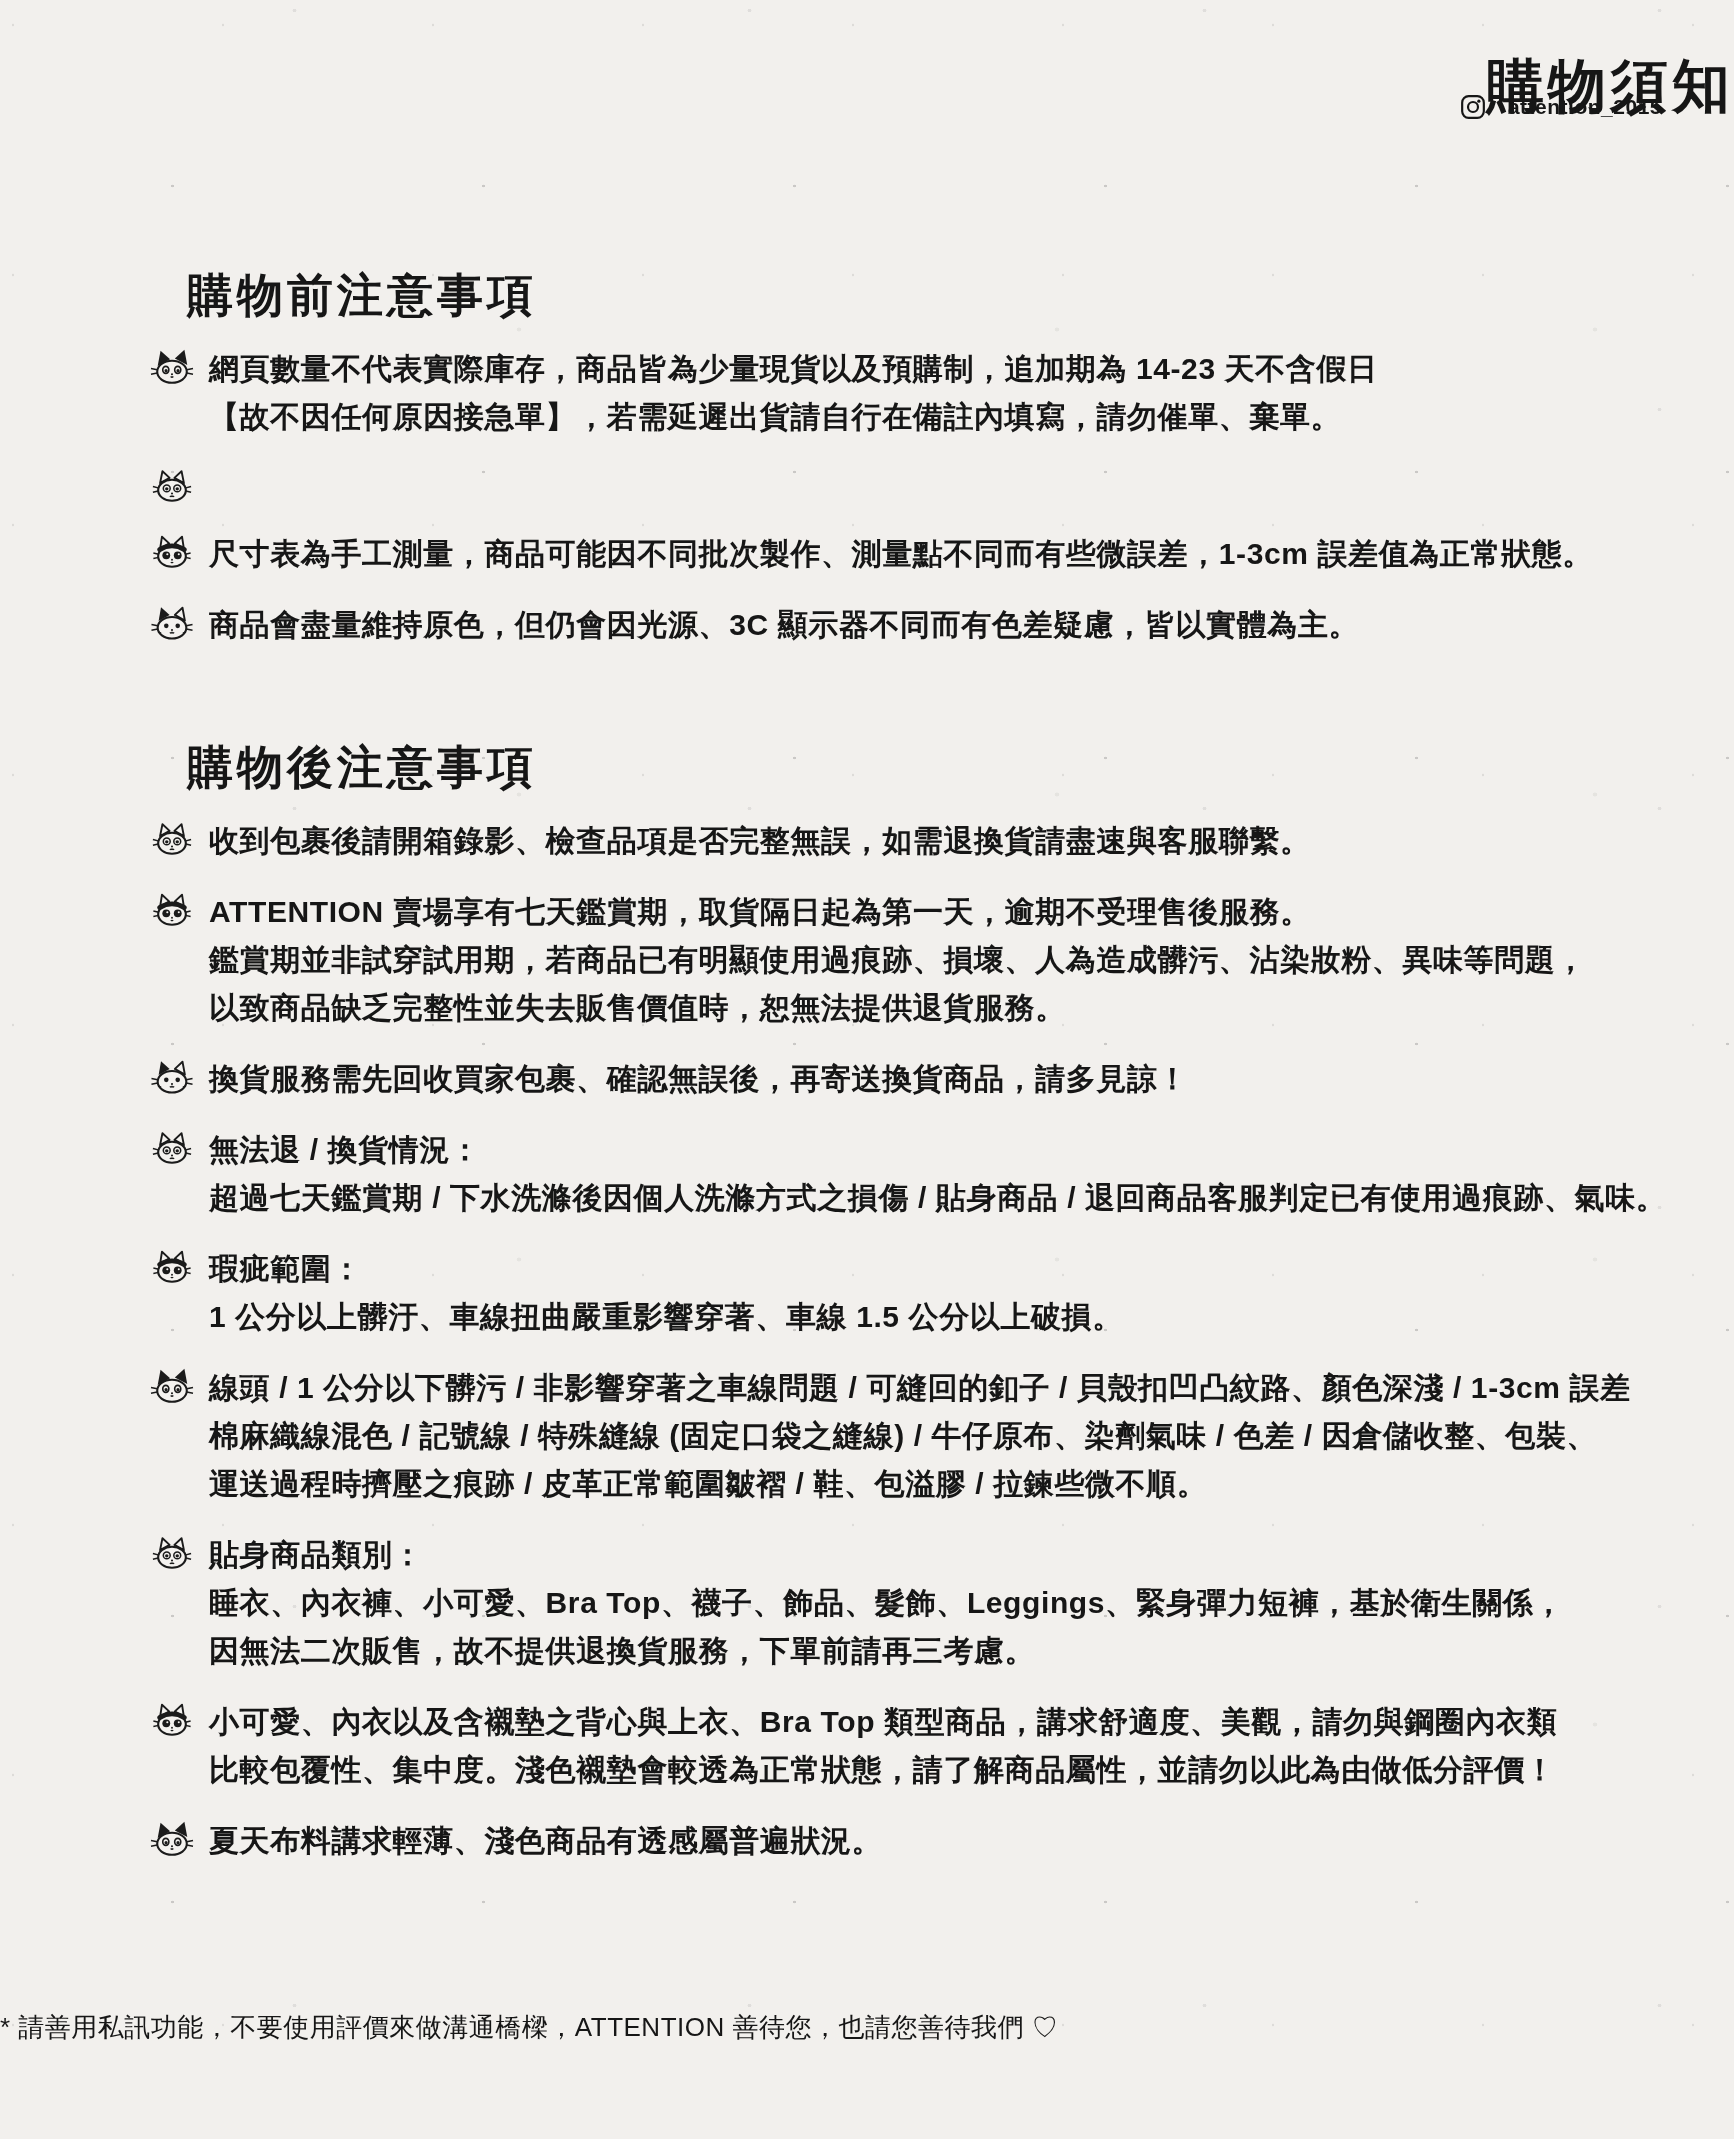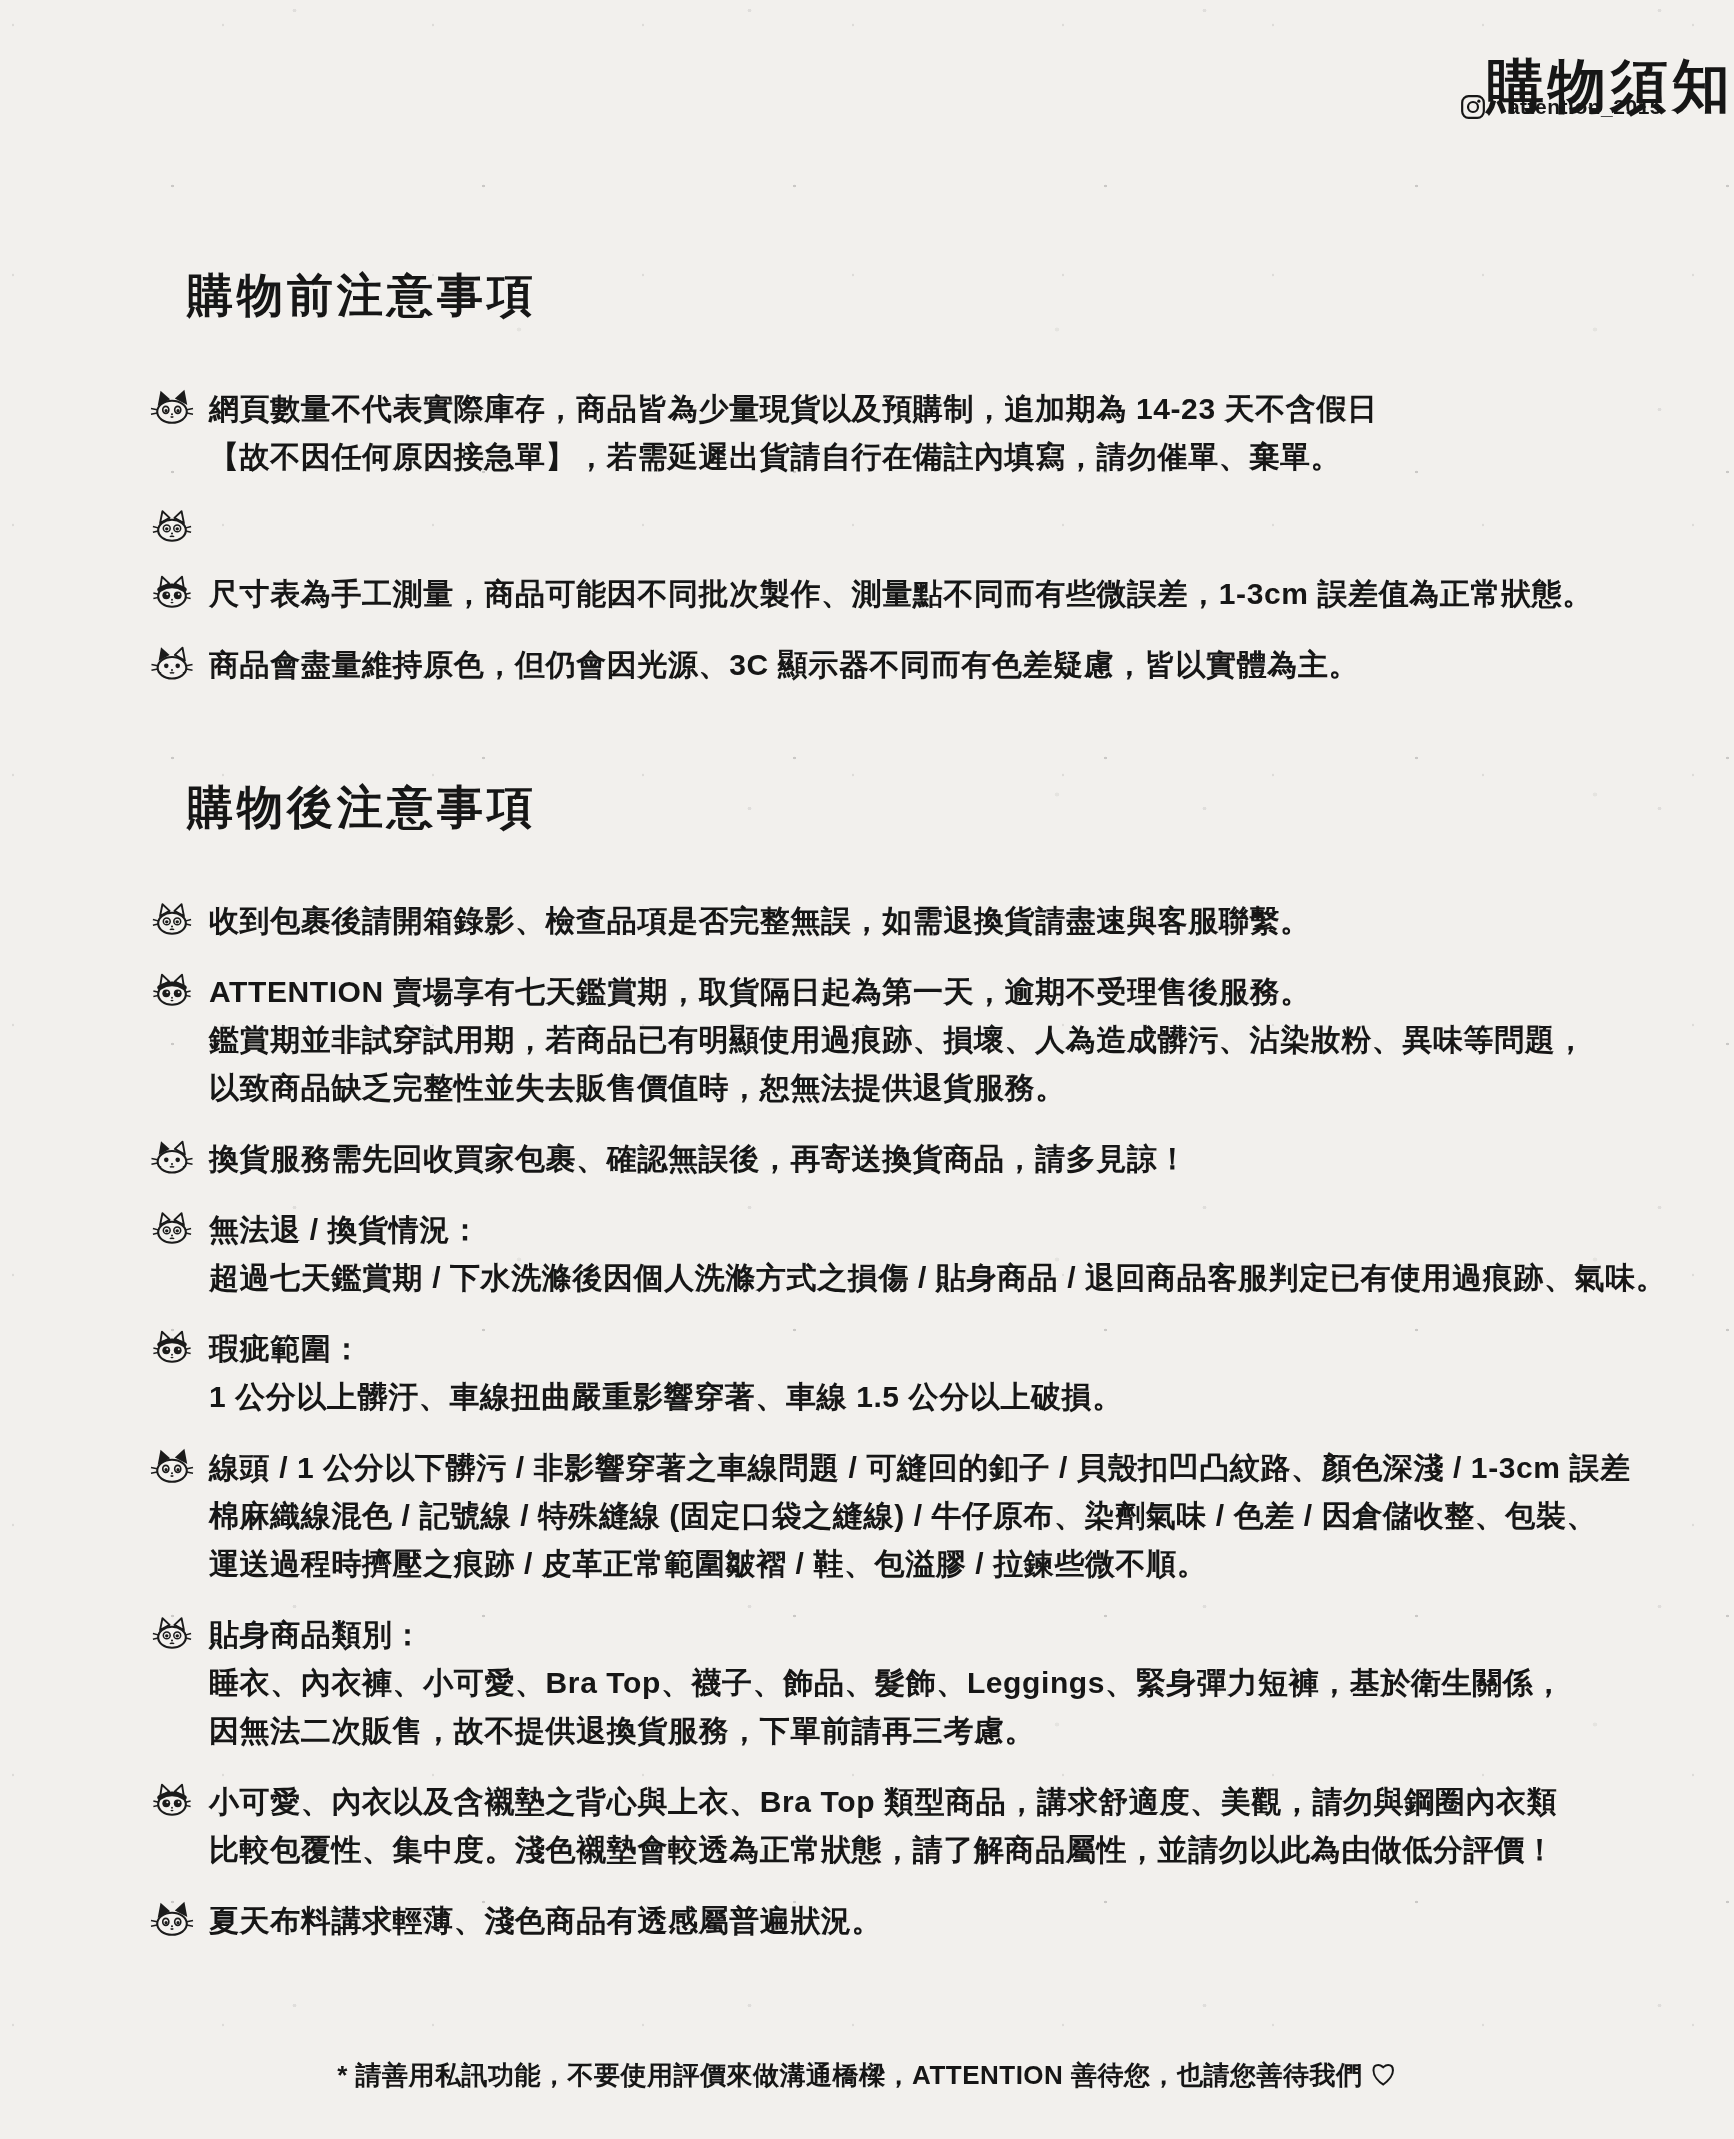--- a/index.html
+++ b/index.html
@@ -31,30 +31,29 @@
     display:flex;align-items:center;gap:22px;
     font-size:21px;font-weight:700;letter-spacing:0.5px;
   }
   .content{padding-left:149px;padding-right:55px;}
   .section{margin-top:141px;}
   .section + .section{margin-top:90px;}
   .section-heading{
     margin:0 0 0 38px;
     font-size:46px;font-weight:900;letter-spacing:4px;line-height:56px;
   }
-  .items{margin-top:62px;display:flex;flex-direction:column;gap:23px;}
+  .items{margin-top:22px;display:flex;flex-direction:column;gap:23px;}
   .item{display:flex;align-items:flex-start;gap:14px;}
   .item .cat{flex:0 0 46px;margin-top:1px;}
   .item .text{
     font-size:30px;font-weight:700;line-height:48px;letter-spacing:0.6px;
   }
   .footer-note{
     position:absolute;left:0;right:0;top:2010px;z-index:1;
-    text-align:center;
-    font-size:26px;font-weight:700;letter-spacing:0.5px;margin-top:48px;
+    font-size:26px;font-weight:400;letter-spacing:0.5px;
   }
 </style>
 </head>
 <body style="background: rgb(242, 240, 237); color: rgb(22, 22, 22);">
 
 <svg width="0" height="0" style="position:absolute" aria-hidden="true">
   <defs>
     <symbol id="sym-cat-face-1" viewBox="0 0 48 44">
       <path d="M9 21 L12 5 L22 14 Z" fill="#1b1b1b"></path>
       <path d="M27 13 L37 4 L40 20 Z" fill="#1b1b1b"></path>

